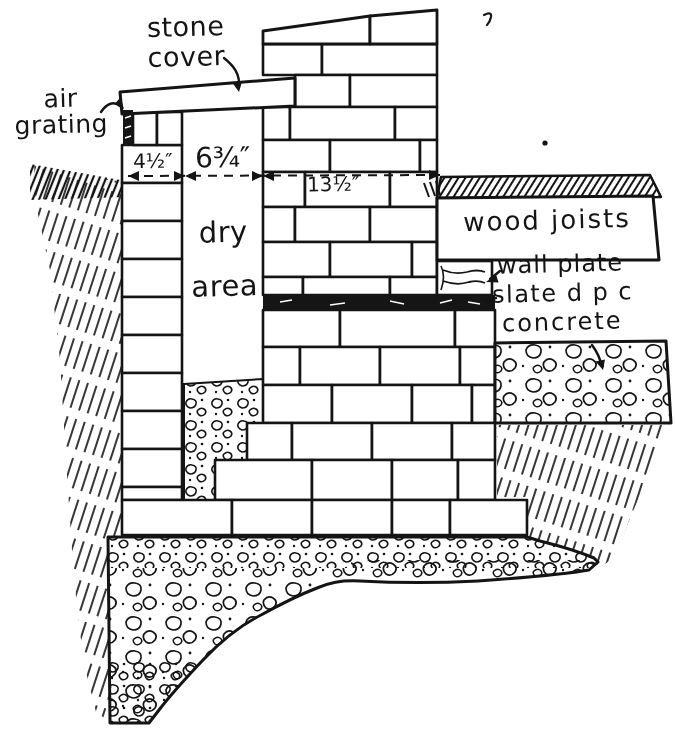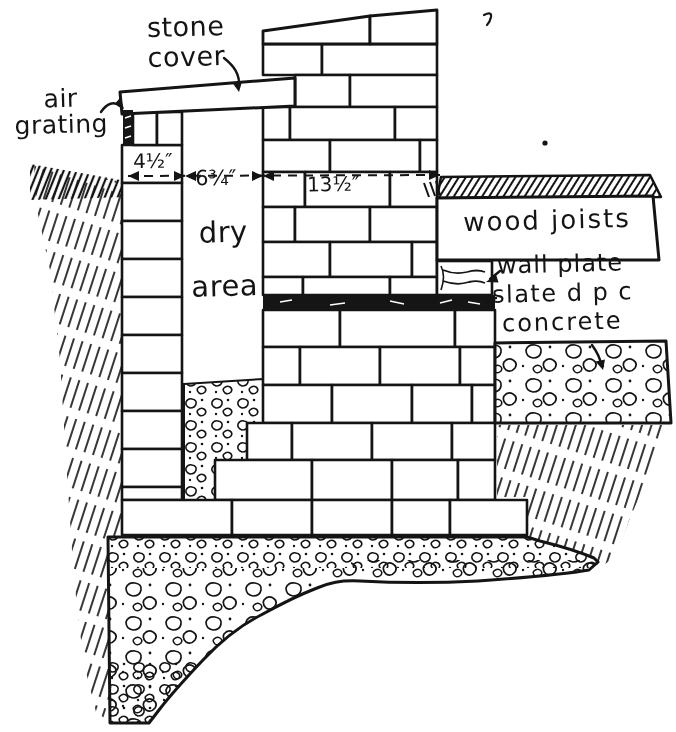--- a/index.html
+++ b/index.html
@@ -14,21 +14,21 @@
   }
   .lbl-stone{left:124px;top:12px;width:124px;font-size:27px;text-align:center;}
   .lbl-air{left:2px;top:86px;width:118px;font-size:25px;text-align:center;line-height:1.05;}
   .lbl-dry{left:186px;top:206px;width:76px;font-size:29px;text-align:center;line-height:1.85;}
   .lbl-joists{left:444px;top:206px;width:206px;font-size:26px;text-align:center;letter-spacing:2px;}
   .lbl-wallplate{left:497px;top:251px;font-size:24px;letter-spacing:1px;}
   .lbl-dpc{left:492px;top:280px;font-size:24px;letter-spacing:1.5px;}
   .lbl-concrete{left:502px;top:309px;font-size:24px;letter-spacing:2px;}
   .dim{position:absolute;font-size:20px;letter-spacing:0;transform:rotate(-1deg);}
   .dim-outer{left:133px;top:149px;}
-  .dim-dry{left:195px;top:141px;font-size:21px;margin-top:25px;}
+  .dim-dry{left:195px;top:141px;font-size:28px;}
   .dim-main{left:307px;top:144px;margin-top:28px;}
 </style>
 </head>
 <body>
 
 <div class="stage">
 
 <svg width="676" height="732" viewBox="0 0 676 732">
   <defs>
     <pattern id="earthHatch" patternUnits="userSpaceOnUse" width="9" height="38" patternTransform="rotate(18)">

